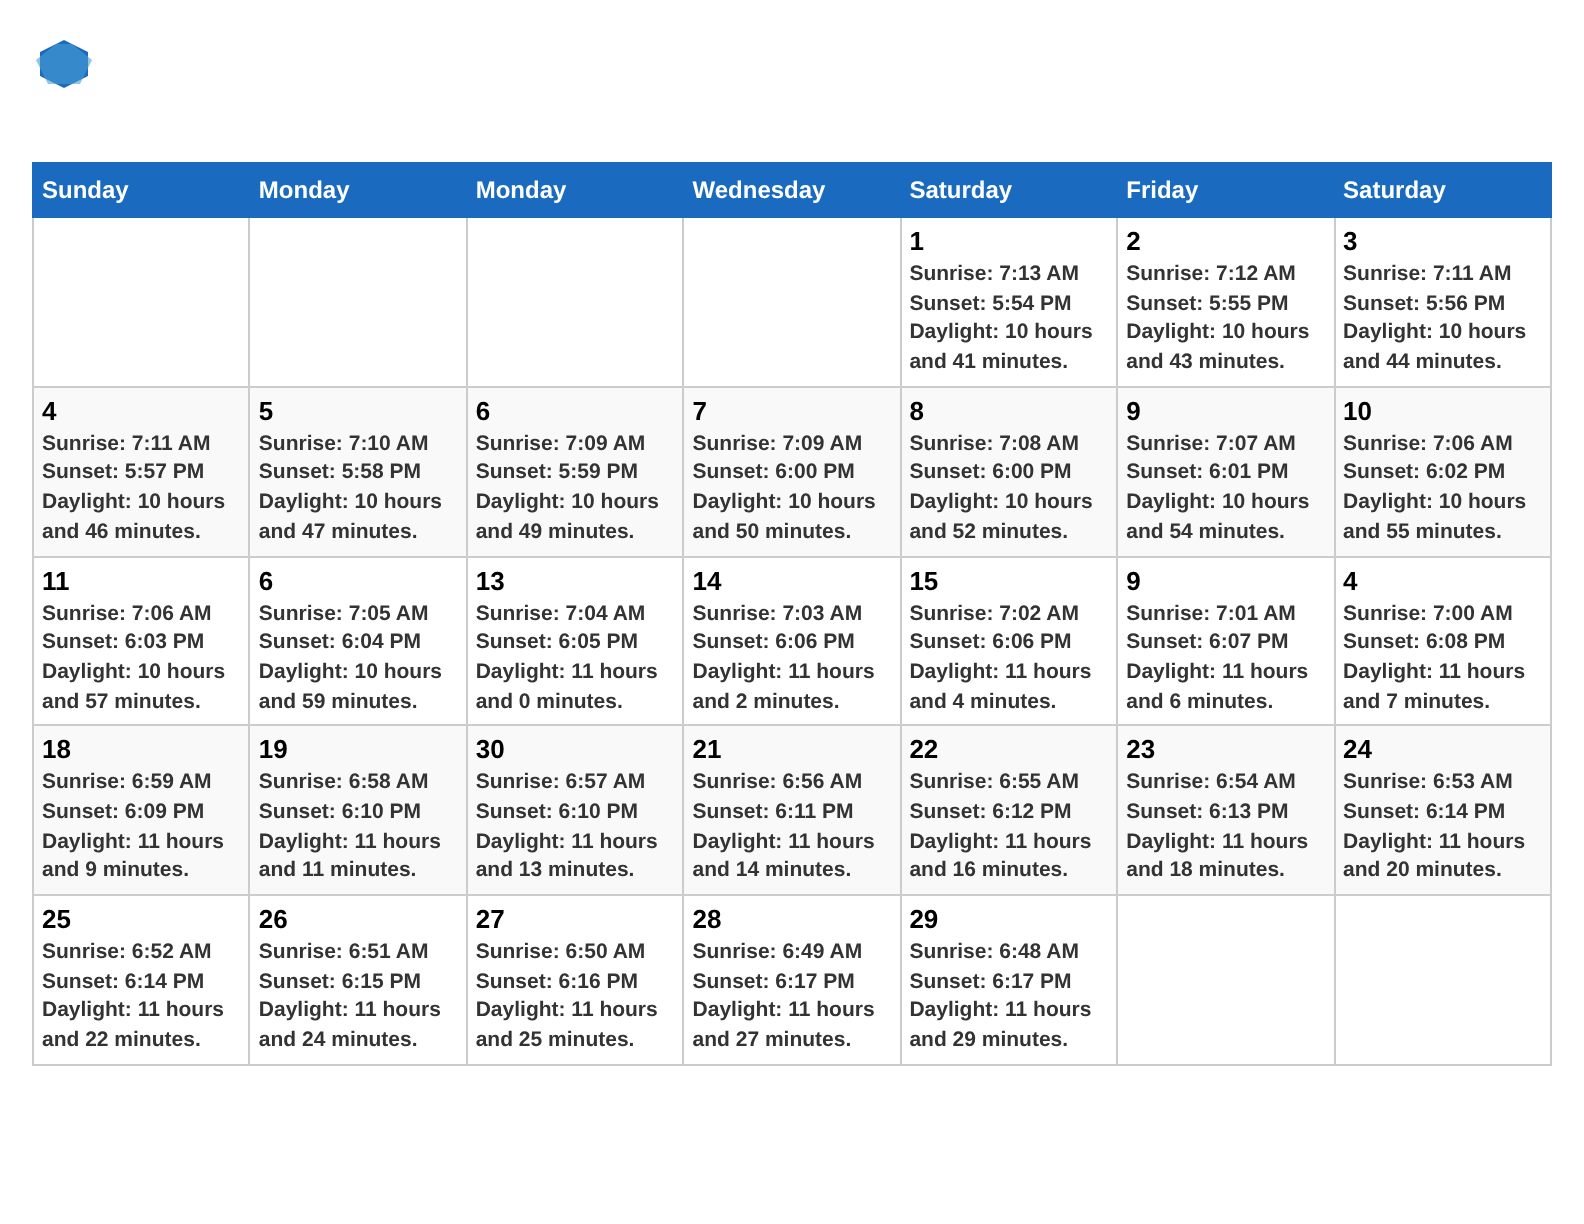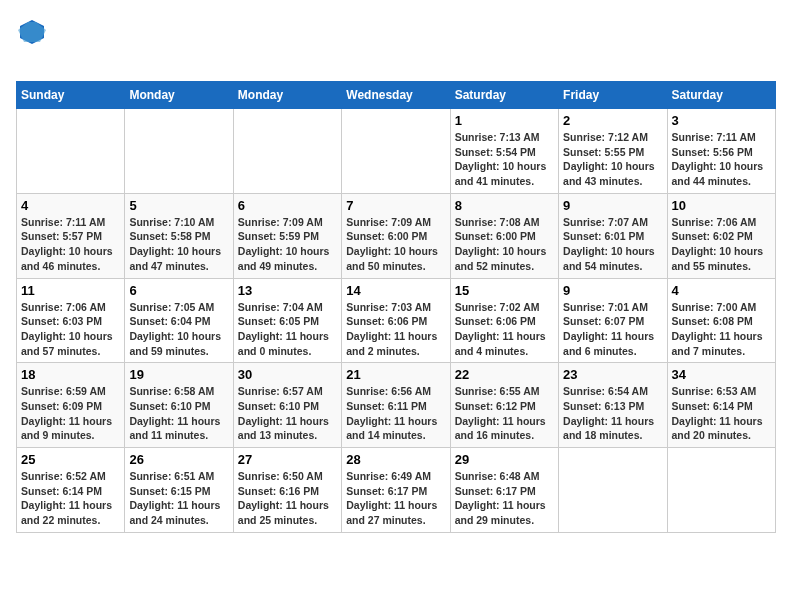--- a/index.html
+++ b/index.html
@@ -223,21 +223,21 @@
         </td>
         <td>
           <span class="day-number">22</span>
           <div class="day-info">Sunrise: 6:55 AM<br>Sunset: 6:12 PM<br>Daylight: 11 hours and 16 minutes.</div>
         </td>
         <td>
           <span class="day-number">23</span>
           <div class="day-info">Sunrise: 6:54 AM<br>Sunset: 6:13 PM<br>Daylight: 11 hours and 18 minutes.</div>
         </td>
         <td>
-          <span class="day-number">34</span>
+          <span class="day-number">24</span>
           <div class="day-info">Sunrise: 6:53 AM<br>Sunset: 6:14 PM<br>Daylight: 11 hours and 20 minutes.</div>
         </td>
       </tr>
       <tr>
         <td>
           <span class="day-number">25</span>
           <div class="day-info">Sunrise: 6:52 AM<br>Sunset: 6:14 PM<br>Daylight: 11 hours and 22 minutes.</div>
         </td>
         <td>
           <span class="day-number">26</span>

